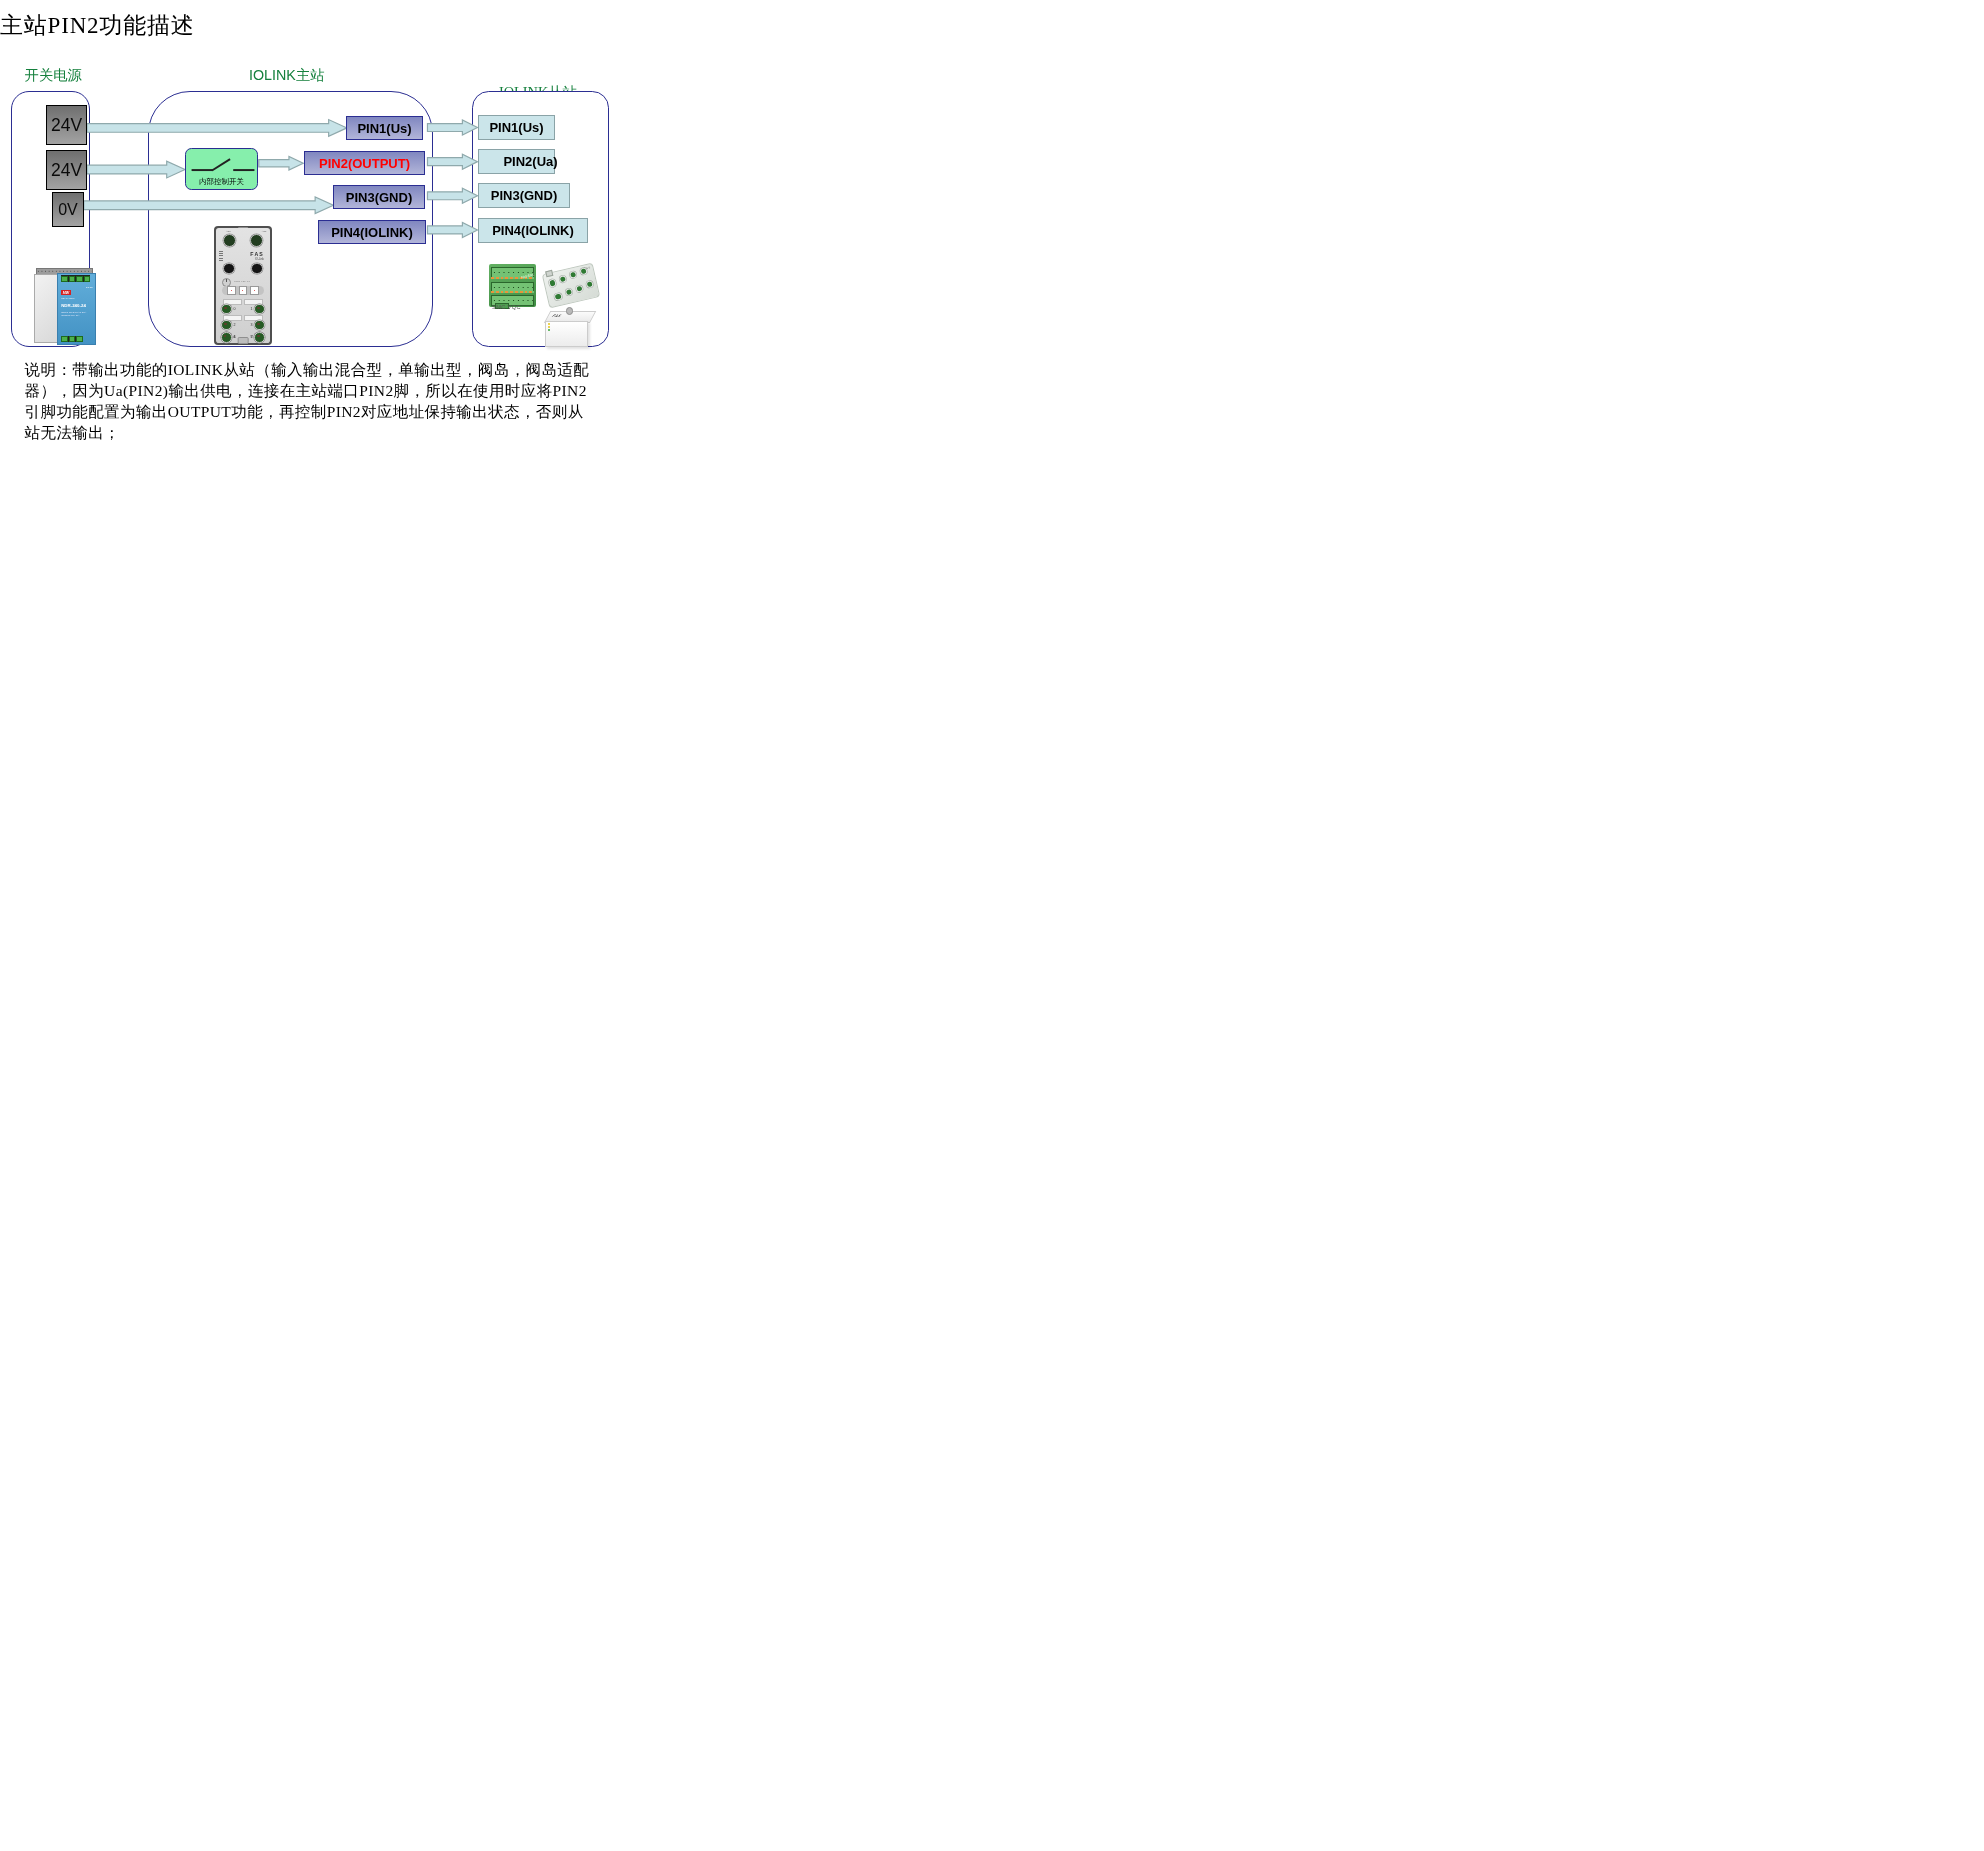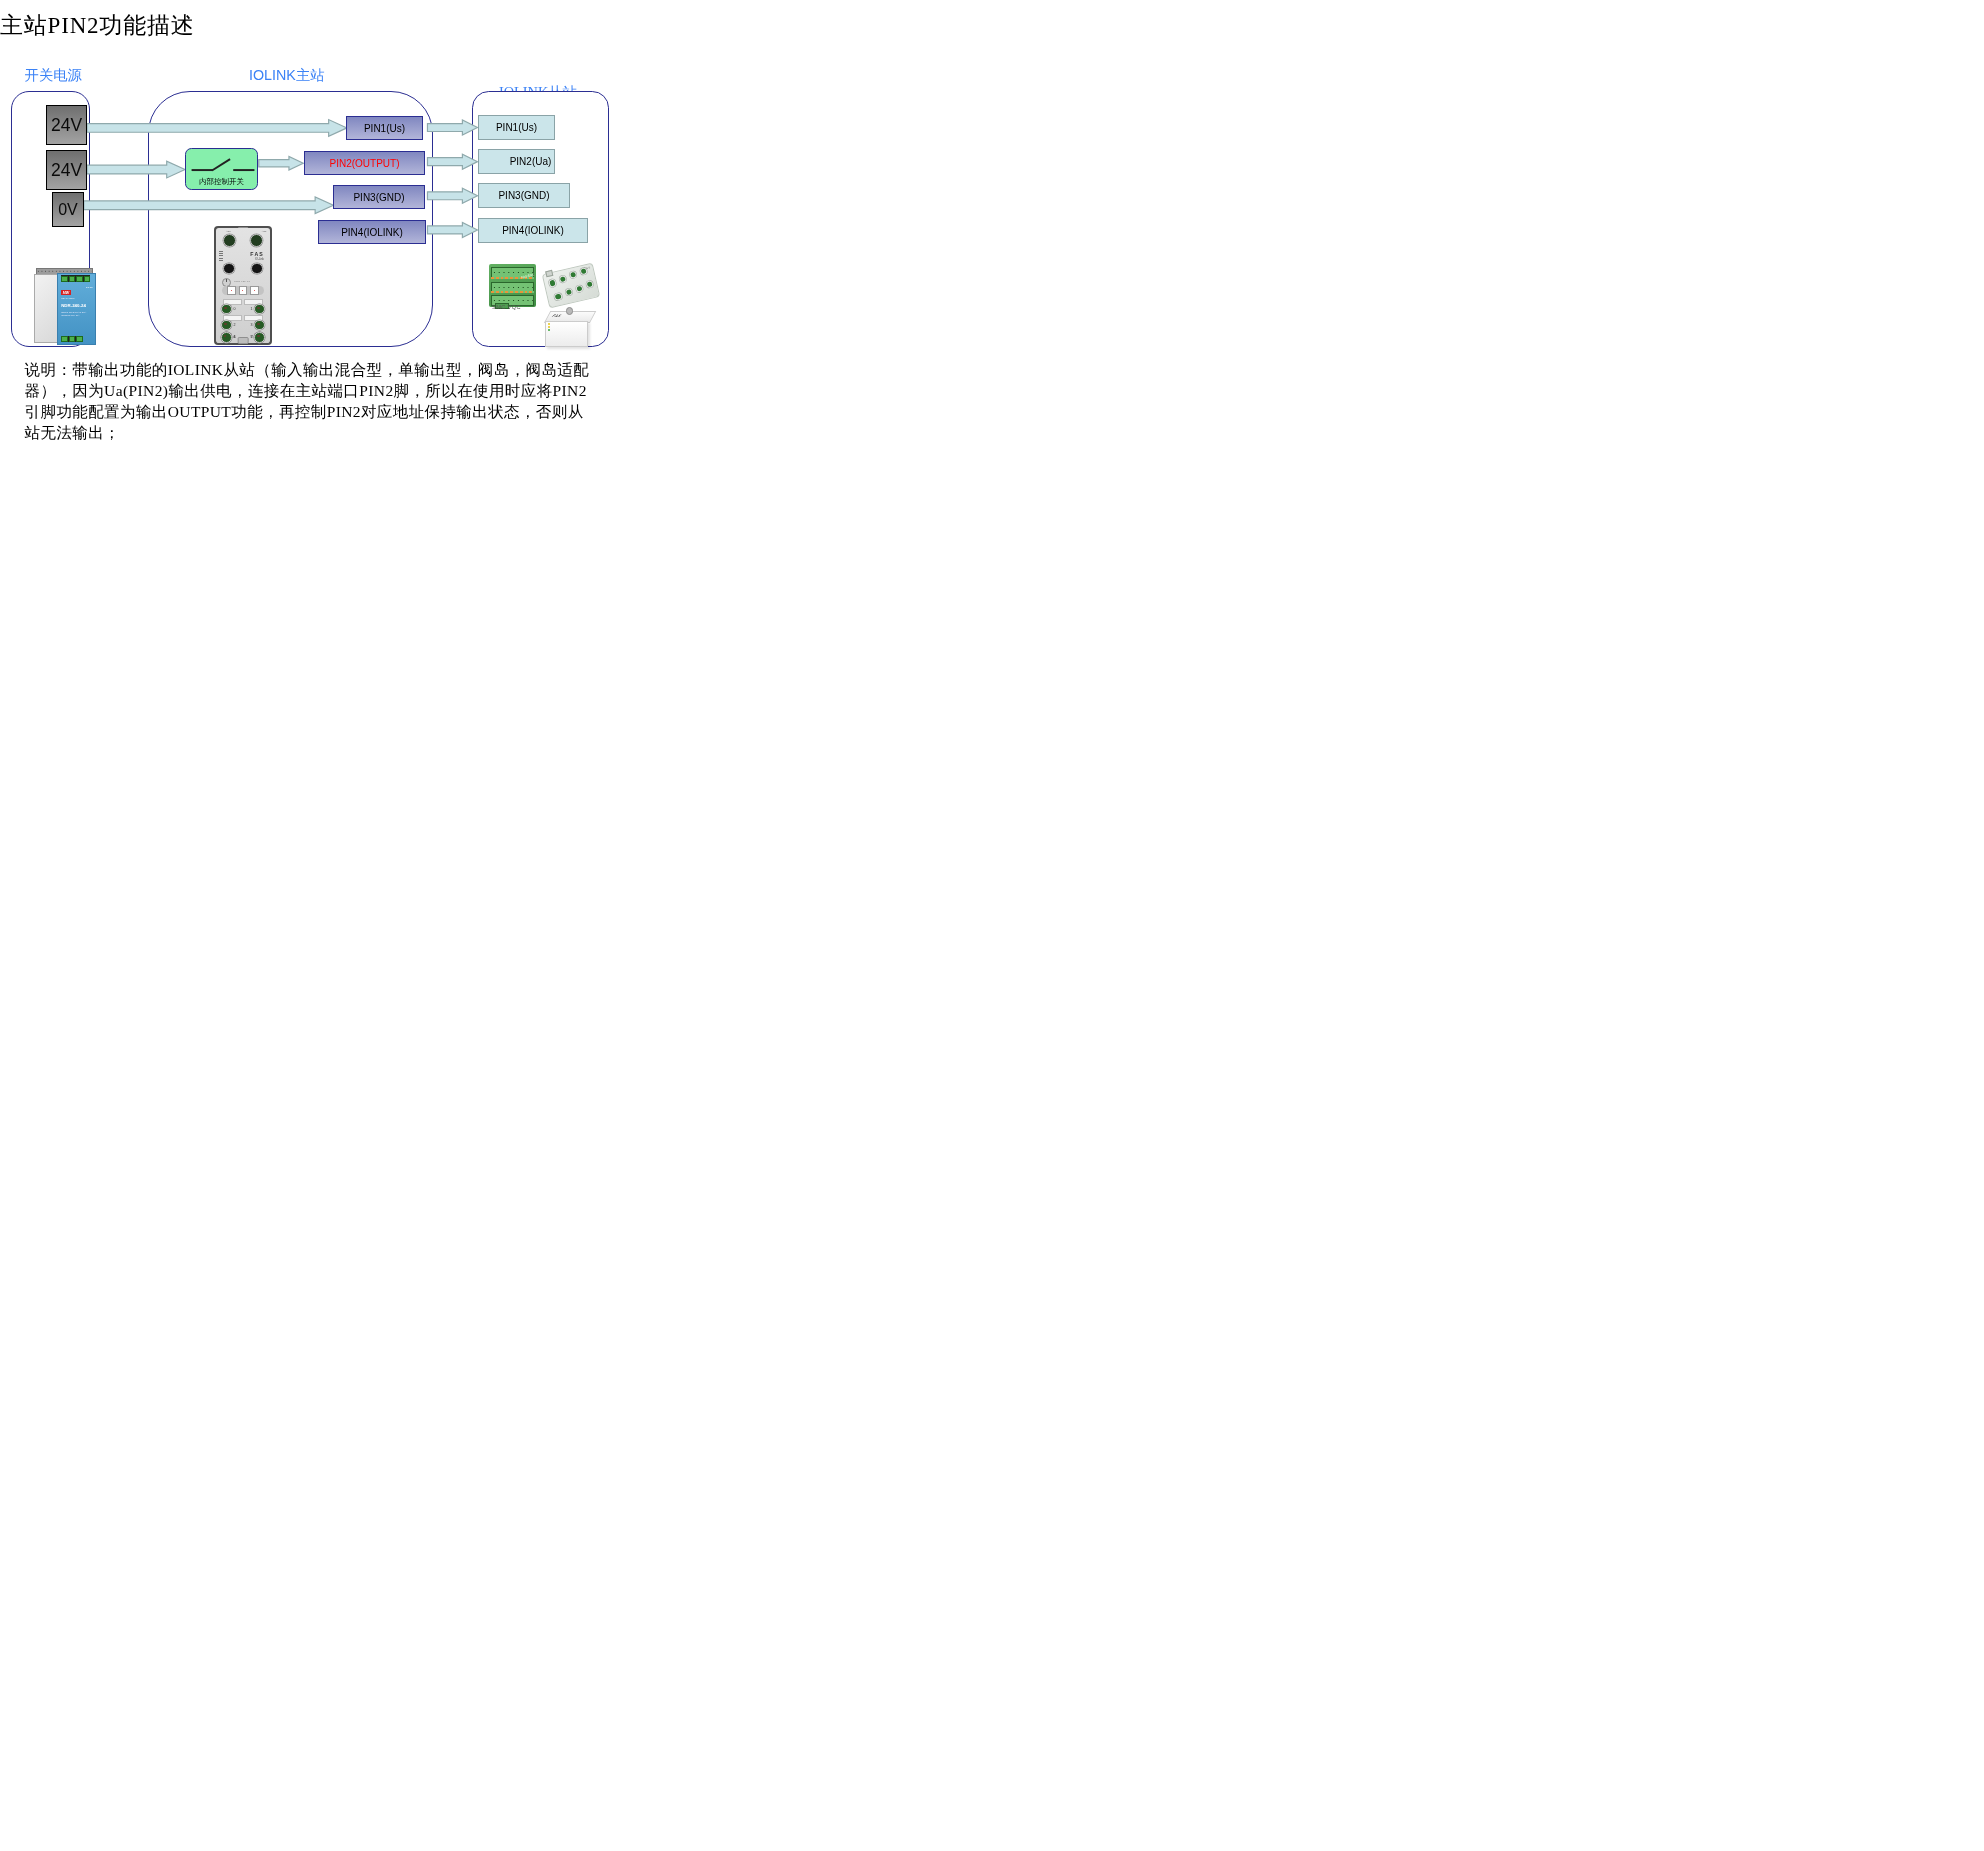--- a/index.html
+++ b/index.html
@@ -1,26 +1,26 @@
 <!DOCTYPE html>
 <html style="--outline: #2b2e92; --arrow-fill: #c7e3e8; --arrow-stroke: #8fa9ac; --pin-purple-top: #8087c0; --pin-purple-bottom: #b2b5d9; --pin-cyan: #cbe5ea; --pin-cyan-border: #8aa3a7; --pin2-text: #ff0000; --block-gray-top: #6f6f6f; --block-gray-bottom: #a3a3a3;font-size:6.4px"><head>
 <meta charset="utf-8">
 <style>
   html,body{margin:0;padding:0;background:#fff;}
   body{font-family:"Liberation Sans", sans-serif;}
   .stage{position:relative;width:616px;height:463px;background:#fff;overflow:hidden;}
   .abs{position:absolute;}
   .serif{font-family:"Liberation Serif","DejaVu Serif",serif;}
   .page-title{width:100%;text-align:left;font-size:23px;letter-spacing:0.8px;color:#000;}
-  .sec-head{font-size:14.3px;color:#3b82f6;white-space:nowrap;}
+  .sec-head{font-size:14.3px;color:#15803d;white-space:nowrap;}
   .frame{border:1.6px solid var(--outline,#2b2e92);background:#fff;box-sizing:border-box;z-index:1;}
   .vblock{background:linear-gradient(to bottom,var(--block-gray-top,#6f6f6f),var(--block-gray-bottom,#a3a3a3));
           border:1.2px solid #000;box-sizing:border-box;color:#0a0a0a;display:flex;align-items:center;justify-content:center;
           font-size:17.5px;z-index:6;}
-  .pin{box-sizing:border-box;display:flex;align-items:center;justify-content:center;font-size:10px;white-space:nowrap;z-index:6;}
+  .pin{box-sizing:border-box;display:flex;align-items:center;justify-content:center;font-size:13px;white-space:nowrap;z-index:6;font-weight:bold;}
   .pin-mid{background:linear-gradient(to bottom,var(--pin-purple-top,#8087c0),var(--pin-purple-bottom,#b2b5d9));
            border:1.2px solid var(--outline,#2b2e92);color:#000;}
   .pin-mid.red{color:var(--pin2-text,#ff0000);}
   .pin-cyan{background:var(--pin-cyan,#cbe5ea);border:1.2px solid var(--pin-cyan-border,#8aa3a7);color:#000;}
   .arrow-layer{z-index:5;pointer-events:none;}
   .arrow-layer polygon{fill:var(--arrow-fill,#c7e3e8);stroke:var(--arrow-stroke,#8fa9ac);stroke-width:3;stroke-linejoin:miter;}
   .switchbox{border:1.6px solid var(--outline,#2b2e92);border-radius:6.4px;background:#86efac;box-sizing:border-box;z-index:6;}
   .switch-label{width:100%;text-align:center;font-size:7.5px;color:#000;}
   .note{font-size:15.5px;line-height:21px;color:#000;letter-spacing:0.4px;}
   

